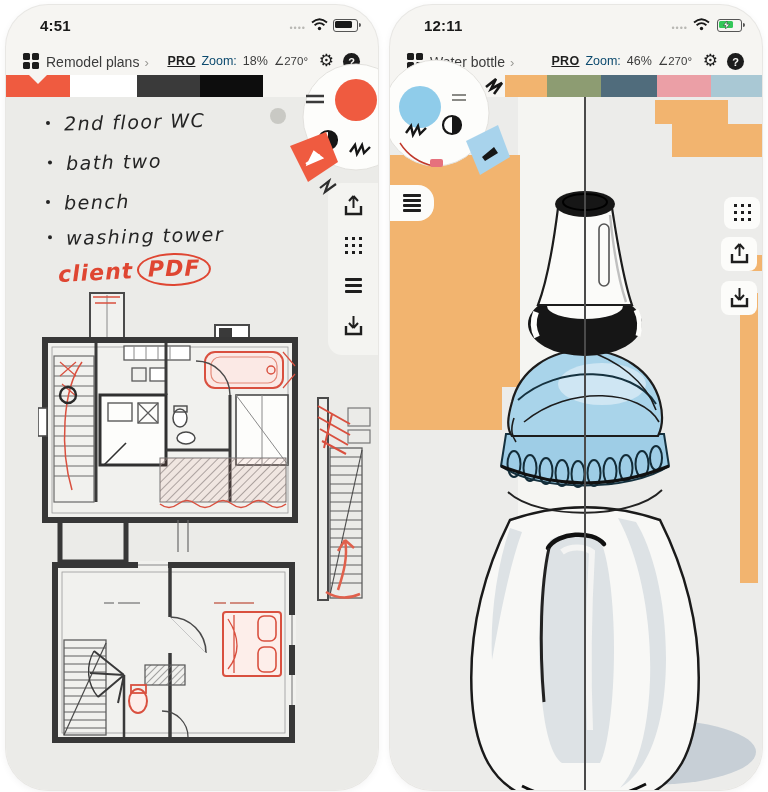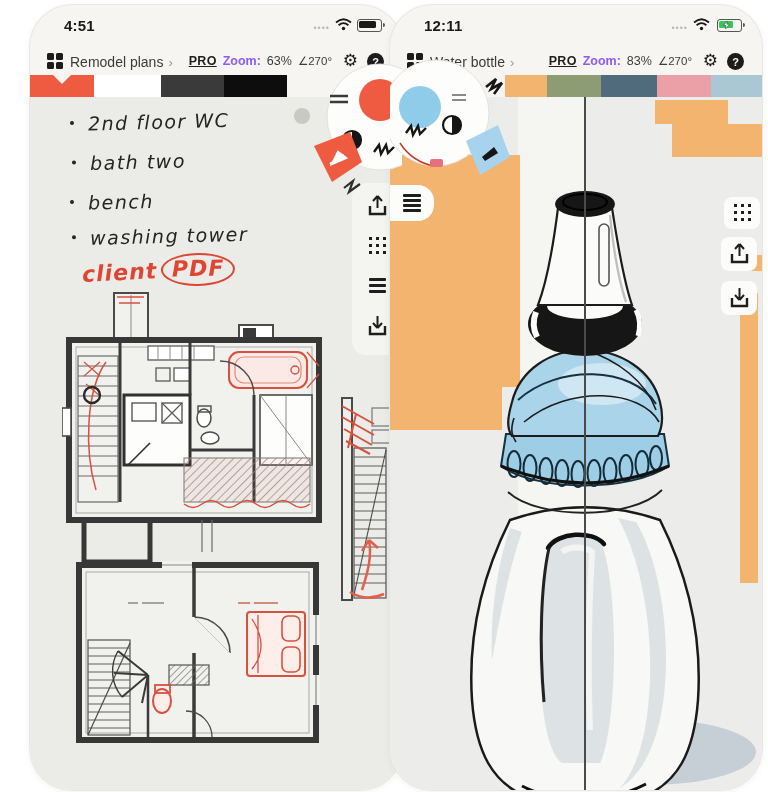--- a/index.html
+++ b/index.html
@@ -1,29 +1,29 @@
 <!DOCTYPE html>
 <html><head>
 <meta charset="utf-8">
 <style>
   html,body{margin:0;padding:0;background:#ffffff;width:768px;height:792px;overflow:hidden;
     font-family:"Liberation Sans",sans-serif;-webkit-font-smoothing:antialiased;}
   .stage{position:relative;width:768px;height:792px;background:#fff;}
   .phone{position:absolute;top:5px;width:372px;height:785px;border-radius:42px;
     background:#f6f5f2;overflow:hidden;box-shadow:0 0 0 1px #e8e7e4, 0 2px 8px rgba(0,0,0,.06);}
-  .phone.left{left:6px;margin-left:24px;} .phone.right{left:390px;}
+  .phone.left{left:6px;} .phone.right{left:390px;}
   .abs{position:absolute;}
   
   .time{font-weight:bold;font-size:15px;color:#1a1a1a;letter-spacing:.2px;}
   .dots{color:#b9b8b4;font-size:9px;letter-spacing:1px;}
   
   .tb-title{font-size:14px;color:#3b3b3b;text-align:center;}
   .chev{color:#9a9995;font-size:13px;margin-left:5px;}
   .pro{font-weight:bold;font-size:12.5px;color:#1f1f1f;letter-spacing:.3px;text-decoration:underline;}
-  .zoomlbl{font-weight:bold;font-size:12.5px;color:#8b5cf6;}
+  .zoomlbl{font-weight:normal;font-size:12.5px;color:#0c4a6e;}
   .zoomval{font-size:12.5px;color:#3c3c3c;}
   .rot{font-size:11.5px;color:#3c3c3c;}
   .gear{font-size:17px;color:#1c1c1c;line-height:1;}
   .helpdot{width:17px;height:17px;border-radius:50%;background:#1c1c1c;color:#f6f5f2;
     font-size:11px;font-weight:bold;display:flex;align-items:center;justify-content:center;}
   .gallery{display:grid;grid-template-columns:7px 7px;grid-template-rows:7px 7px;gap:2px;}
   .gallery div{background:#1c1c1c;border-radius:1.5px;}
   
   .pal{position:absolute;top:70px;height:22px;}
   .pal .seg{position:absolute;top:0;height:22px;}
@@ -68,21 +68,21 @@
         <div></div>
         <div></div>
       </div>
     <div class="abs" style="left:40px;top:49px;display:flex;align-items:center;">
       <span class="tb-title">Remodel plans</span>
       <span class="chev">›</span>
     </div>
     <div class="abs" style="right:70px;top:49px;display:flex;gap:6px;align-items:baseline;">
       <span class="pro">PRO</span>
       <span class="zoomlbl">Zoom:</span>
-      <span class="zoomval">63%</span>
+      <span class="zoomval">18%</span>
       <span class="rot">∠270°</span>
     </div>
     <div class="abs gear" style="right:44px;top:47px;">⚙</div>
     <div class="abs helpdot" style="right:18px;top:48px;">?</div>
 
     <div class="pal" style="left:0;width:257px;">
       <div class="seg" style="left: 0px; width: 64px; background: rgb(239, 91, 64);"></div>
       <div class="seg" style="left: 64px; width: 67px; background: rgb(255, 255, 255);"></div>
       <div class="seg" style="left: 131px; width: 63px; background: rgb(58, 58, 58);"></div>
       <div class="seg" style="left: 194px; width: 63px; background: rgb(13, 13, 13);"></div>
@@ -344,21 +344,21 @@
         <div></div>
         <div></div>
       </div>
     <div class="abs" style="left:40px;top:49px;display:flex;align-items:center;">
       <span class="tb-title">Water bottle</span>
       <span class="chev">›</span>
     </div>
     <div class="abs" style="right:70px;top:49px;display:flex;gap:6px;align-items:baseline;">
       <span class="pro">PRO</span>
       <span class="zoomlbl">Zoom:</span>
-      <span class="zoomval">83%</span>
+      <span class="zoomval">46%</span>
       <span class="rot">∠270°</span>
     </div>
     <div class="abs gear" style="right:44px;top:47px;">⚙</div>
     <div class="abs helpdot" style="right:18px;top:48px;">?</div>
 
     <div class="pal" style="left:115px;width:257px;">
       <div class="seg" style="left: 0px; width: 42px; background: rgb(242, 180, 111);"></div>
       <div class="seg" style="left: 42px; width: 54px; background: rgb(141, 156, 114);"></div>
       <div class="seg" style="left: 96px; width: 56px; background: rgb(80, 108, 124);"></div>
       <div class="seg" style="left: 152px; width: 54px; background: rgb(235, 159, 166);"></div>

